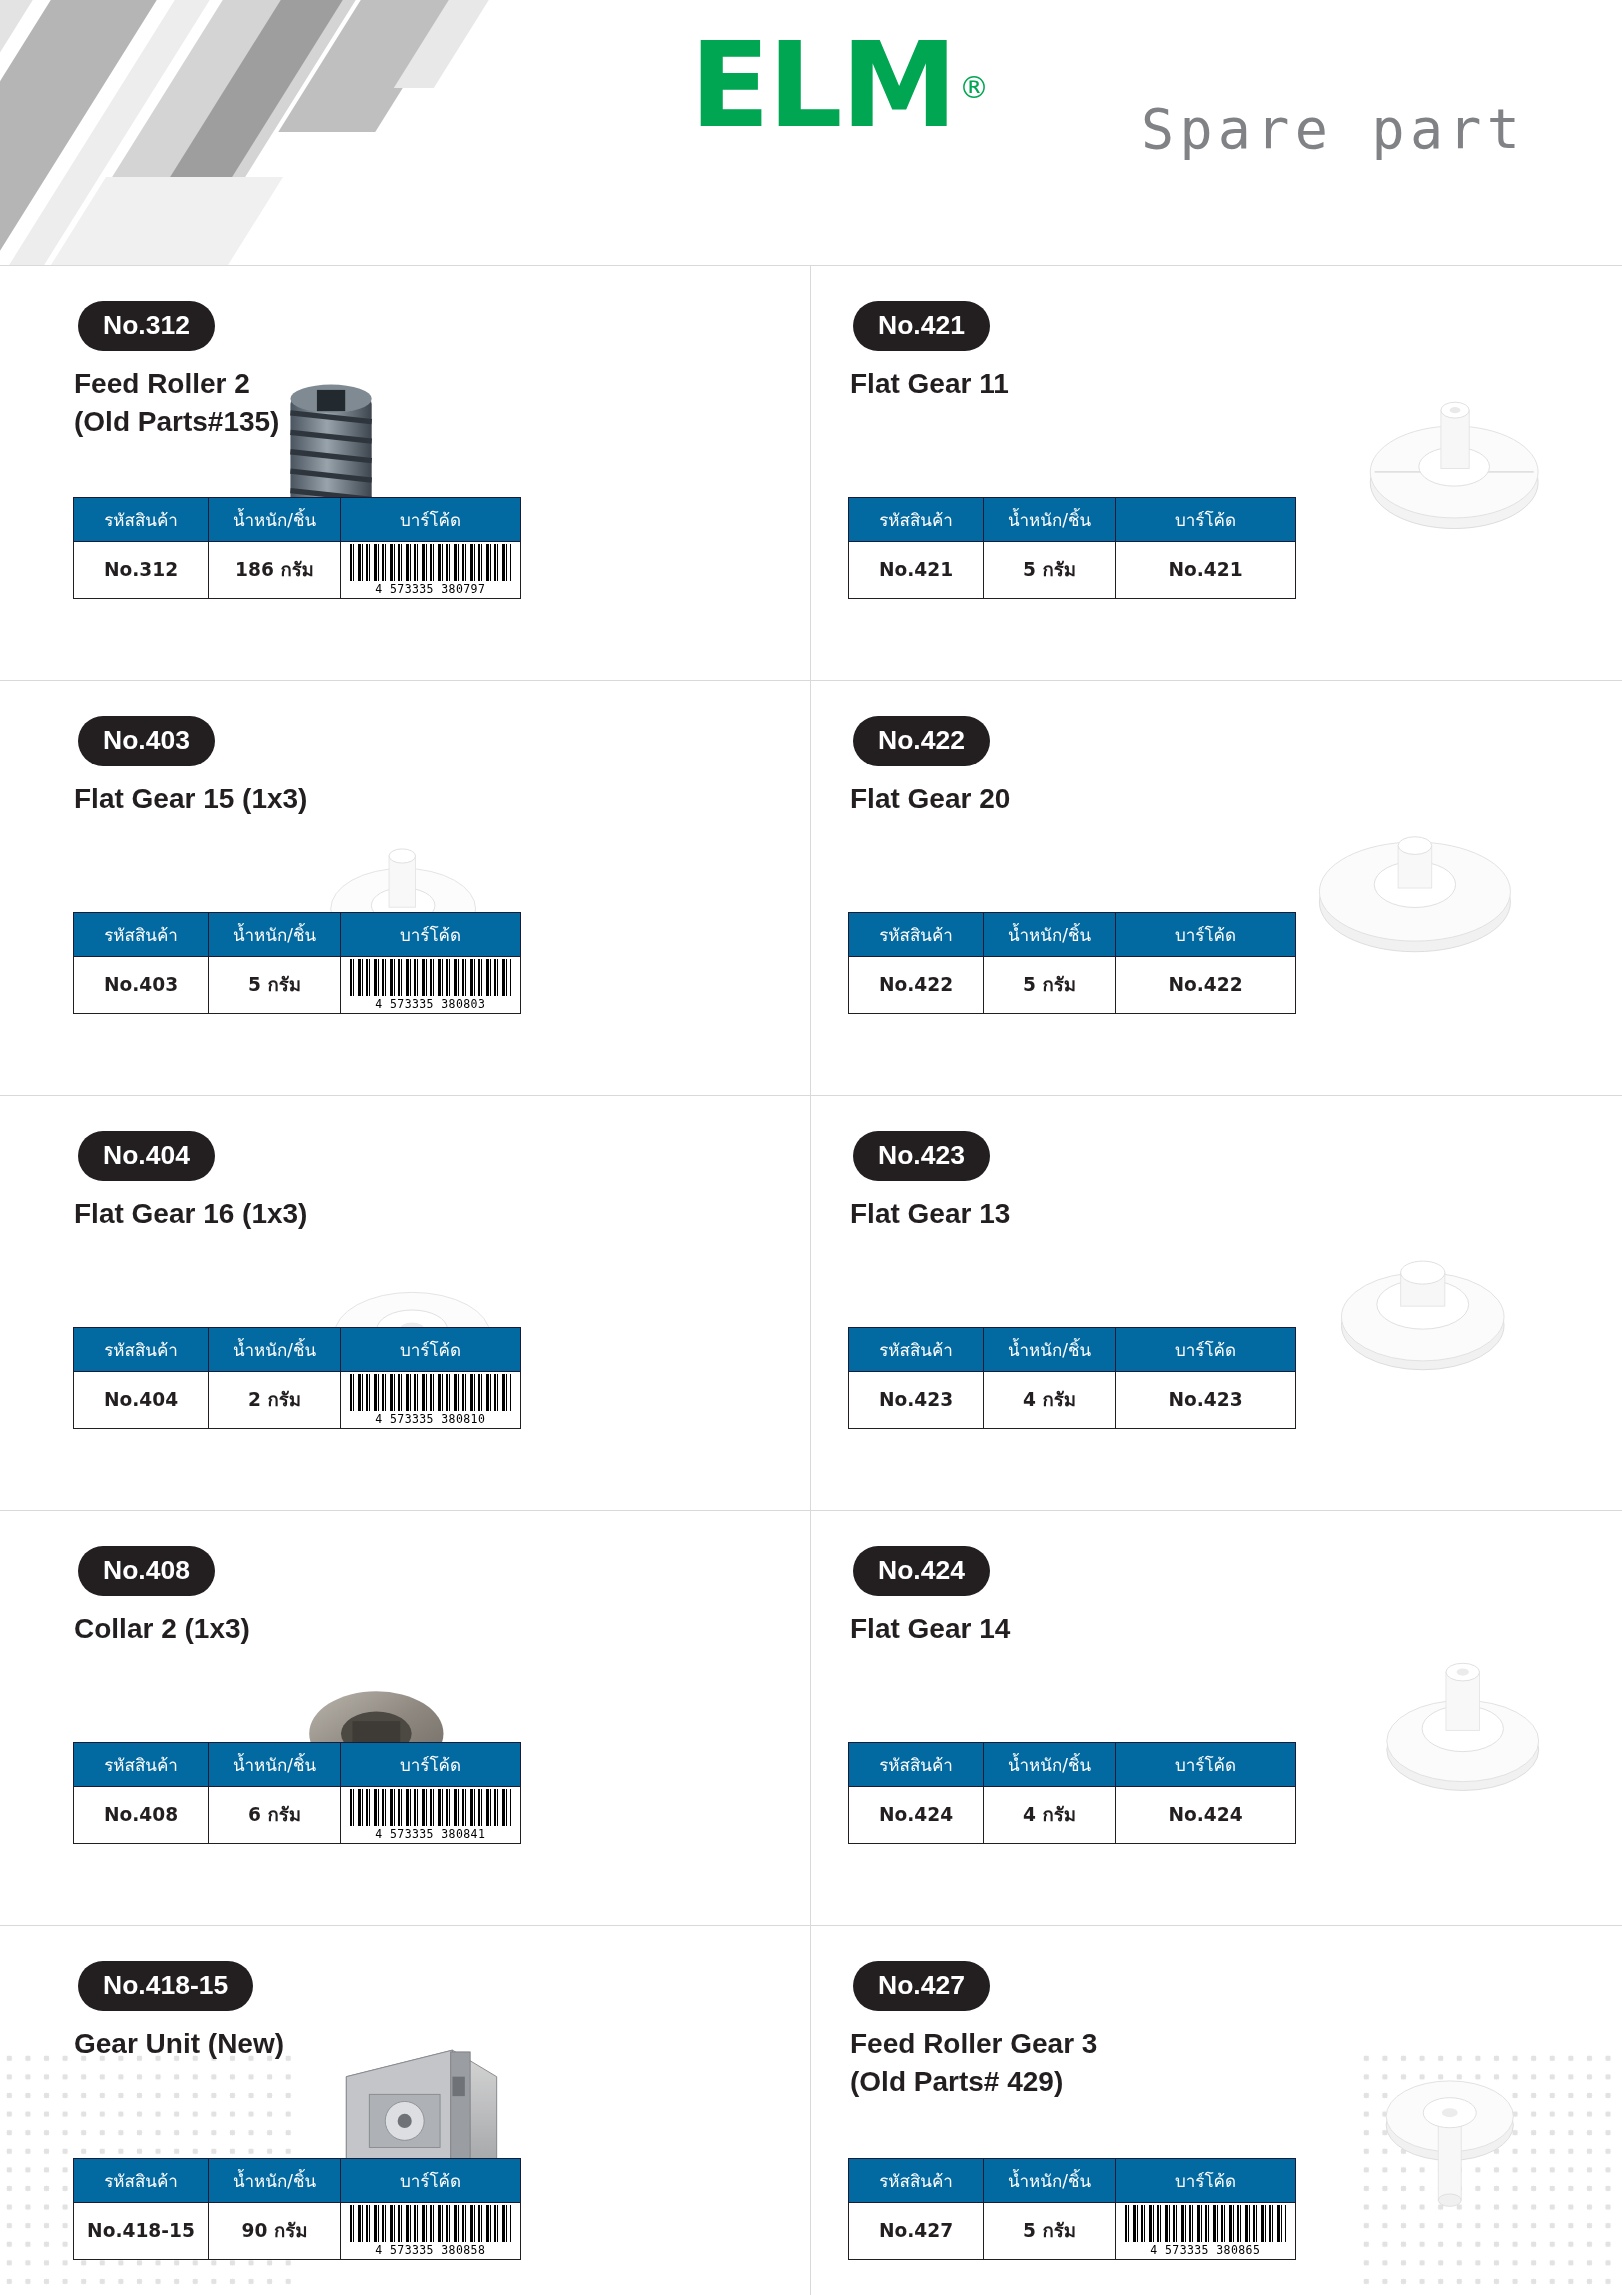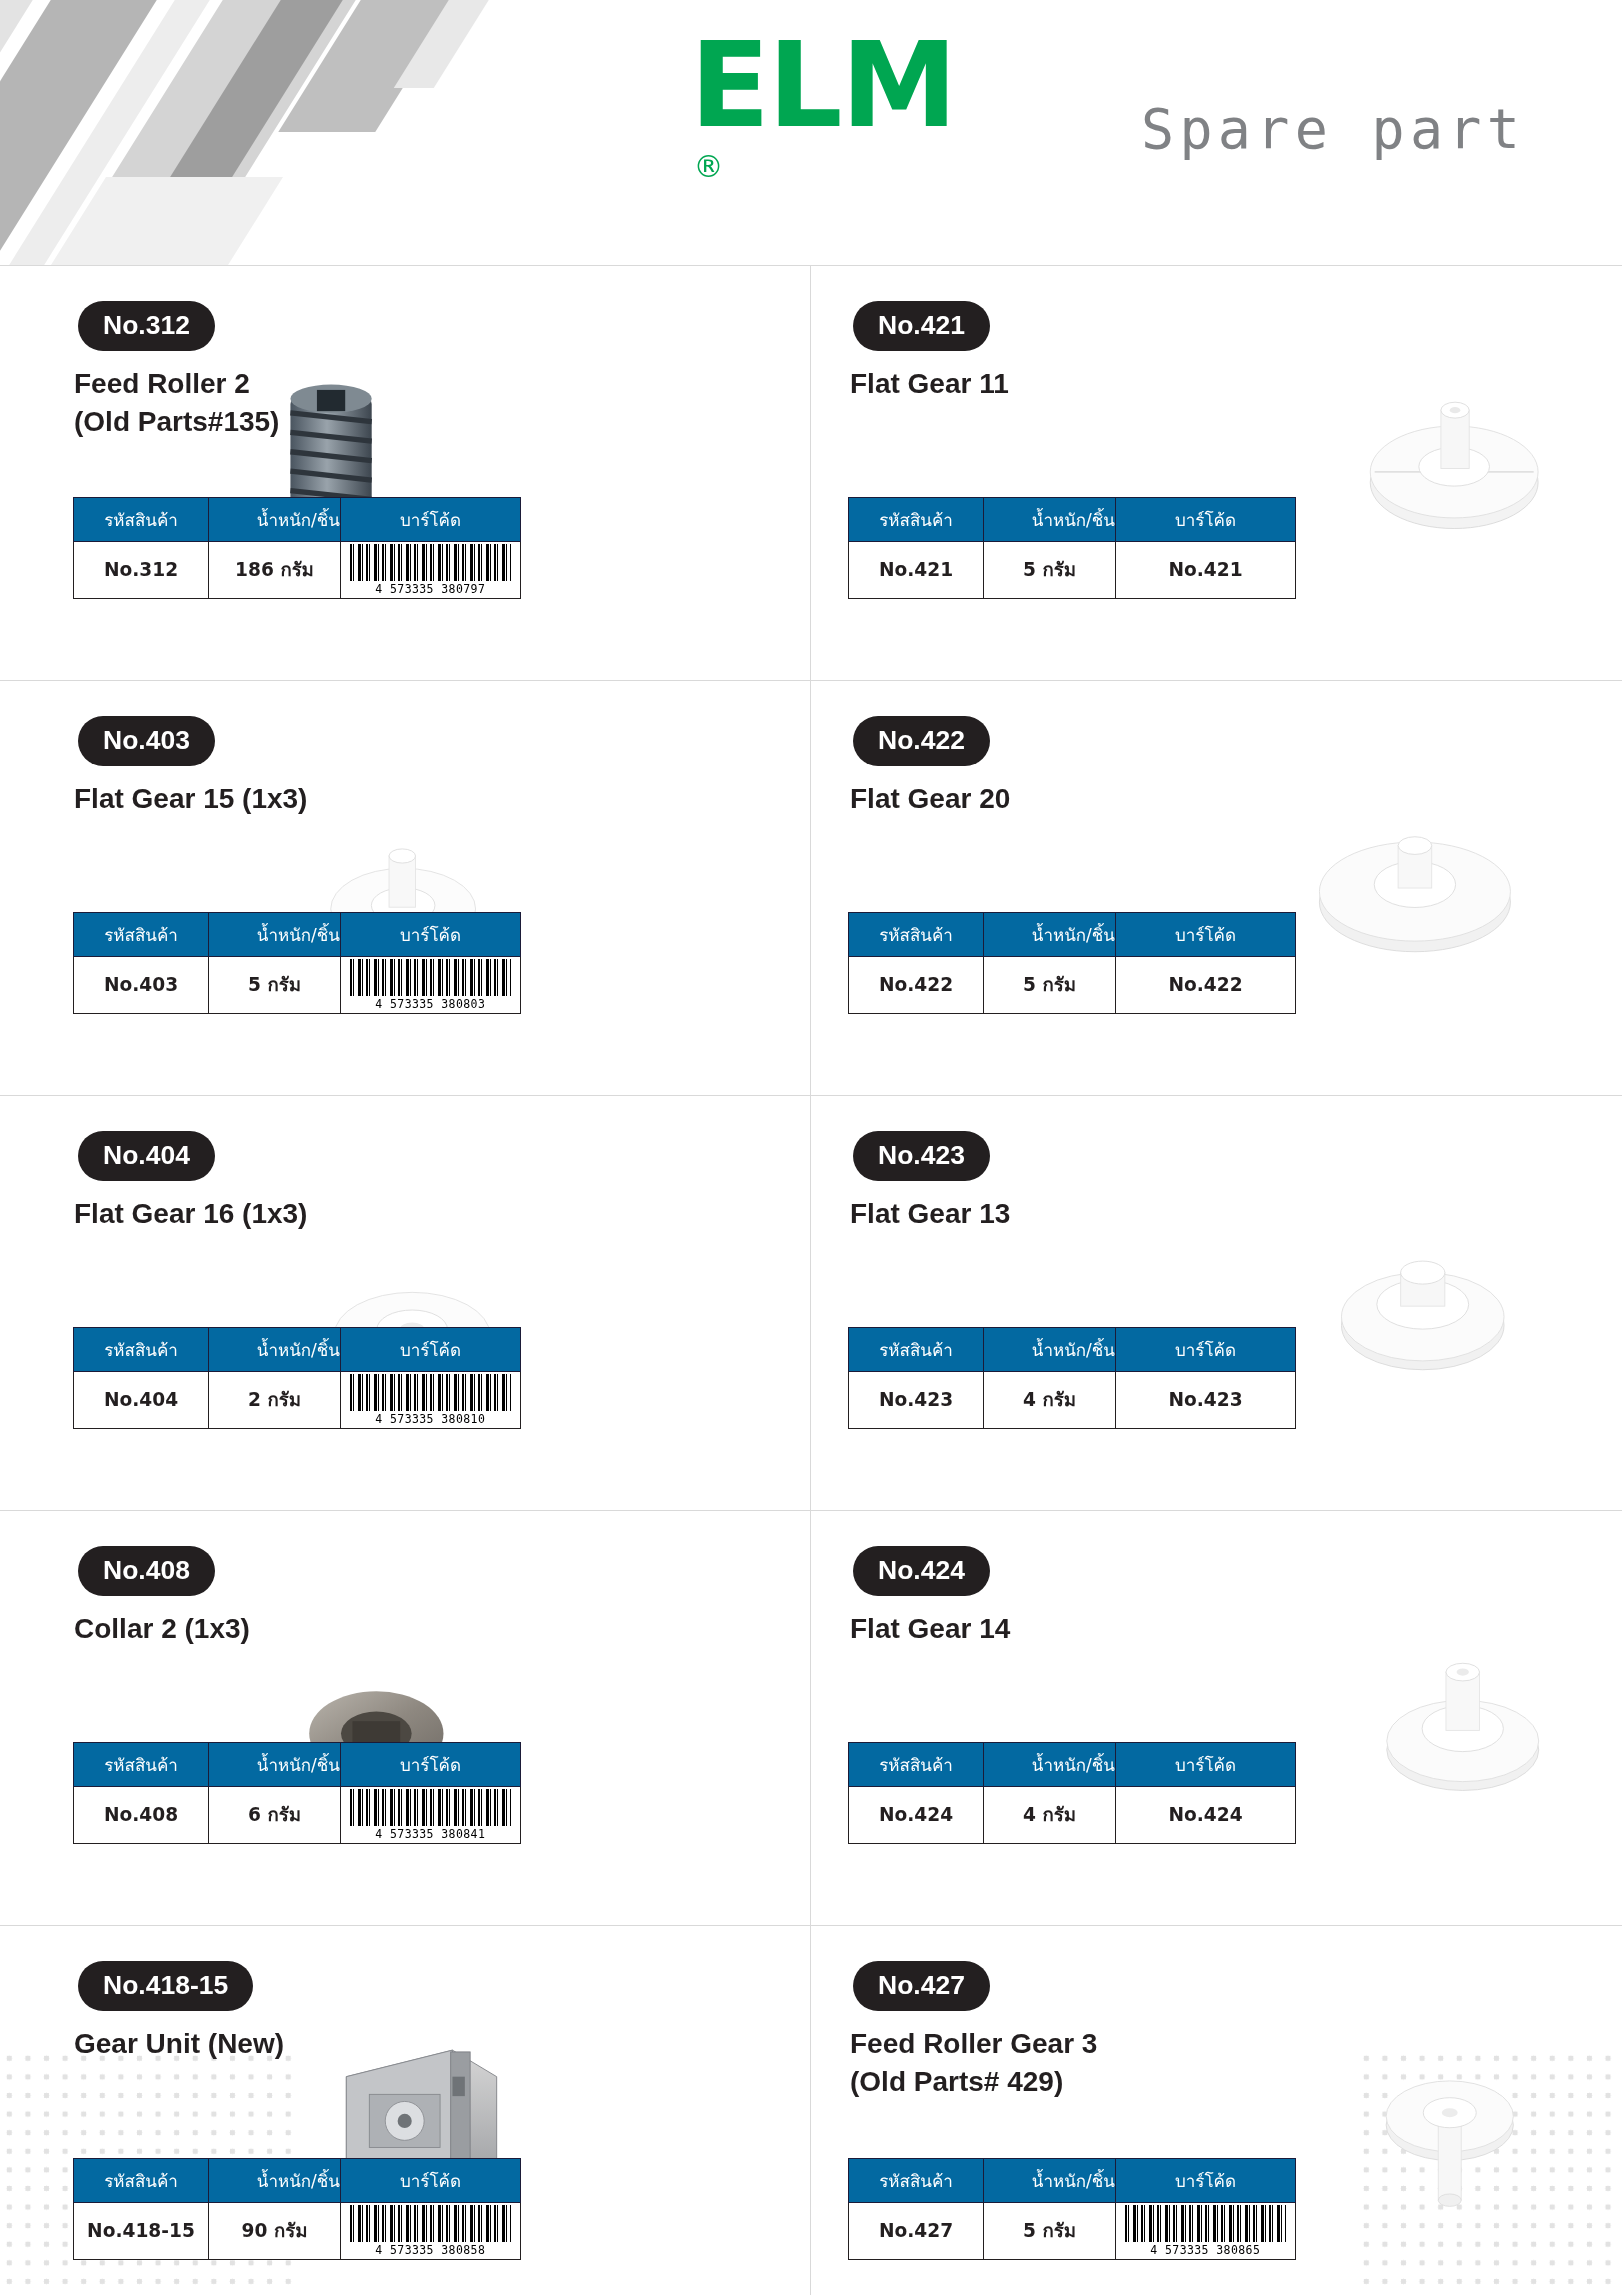--- a/index.html
+++ b/index.html
@@ -32,22 +32,21 @@
   .stripe {
     position: absolute;
     transform: skewX(-32deg);
     transform-origin: top left;
   }
   .logo-wrap {
     position: absolute;
     left: 690px;
     top: 26.5px;
     display: flex;
-    align-items: flex-start;
-    flex-direction: column;
+    align-items: center;
   }
   .logo-text {
     font-family: "DejaVu Sans", sans-serif;
     font-weight: bold;
     font-size: 117px;
     line-height: 1;
     color: #00a651;
     letter-spacing: -1.8px;
   }
   .logo-reg {
@@ -140,21 +139,21 @@
     color: #231f20;
     font-size: 18.6px;
     font-weight: bold;
     text-align: center;
     padding: 12.4px 0 13.3px 0;
     border: 0.9px solid #231f20;
     font-family: "DejaVu Sans", "Liberation Sans", sans-serif;
     height: 30px;
   }
   .spec .c1 { width: 134px; }
-  .spec .c2 { width: 131px; text-align: right; }
+  .spec .c2 { width: 131px; }
   .spec .c3 { width: 179px; }
   .spec td.barcode-cell {
     padding: 0;
     position: relative;
     vertical-align: middle;
   }
 
   
   .barcode {
     position: relative;

